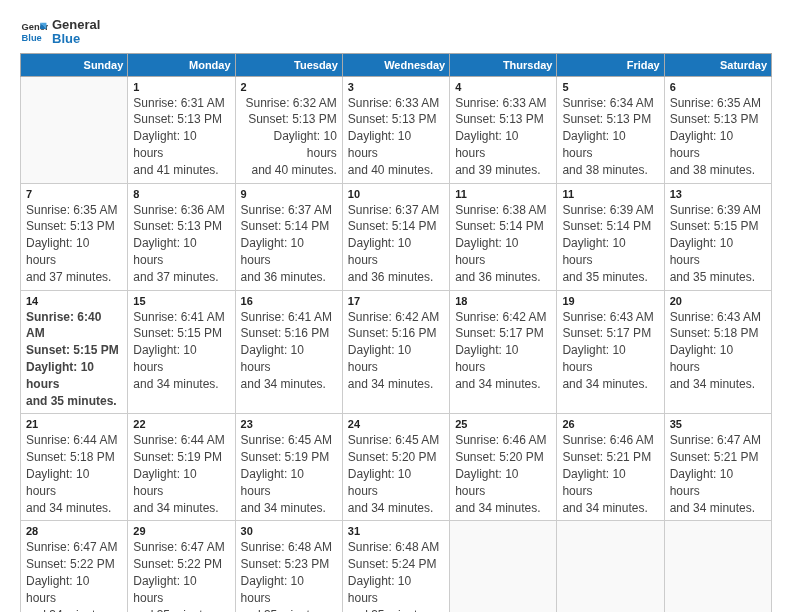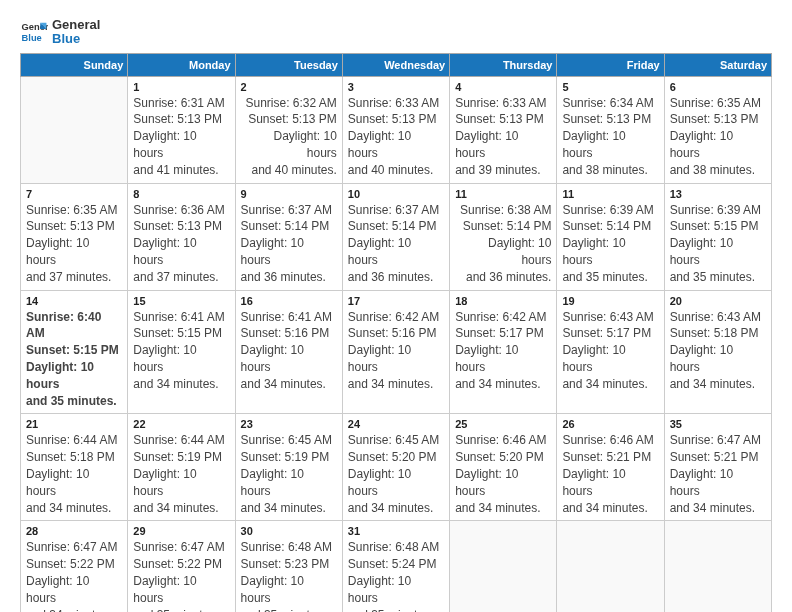--- a/index.html
+++ b/index.html
@@ -197,21 +197,21 @@
           </td>
           <td>
             <span class="day-num">10</span>
             <div class="day-info" style="white-space: pre-line;">Sunrise: 6:37 AM
 Sunset: 5:14 PM
 Daylight: 10 hours
 and 36 minutes.</div>
           </td>
           <td>
             <span class="day-num">11</span>
-            <div class="day-info" style="white-space: pre-line; text-align: right;">Sunrise: 6:38 AM
+            <div class="day-info" style="white-space: pre-line;">Sunrise: 6:38 AM
 Sunset: 5:14 PM
 Daylight: 10 hours
 and 36 minutes.</div>
           </td>
           <td>
             <span class="day-num">11</span>
             <div class="day-info" style="white-space: pre-line;">Sunrise: 6:39 AM
 Sunset: 5:14 PM
 Daylight: 10 hours
 and 35 minutes.</div>

